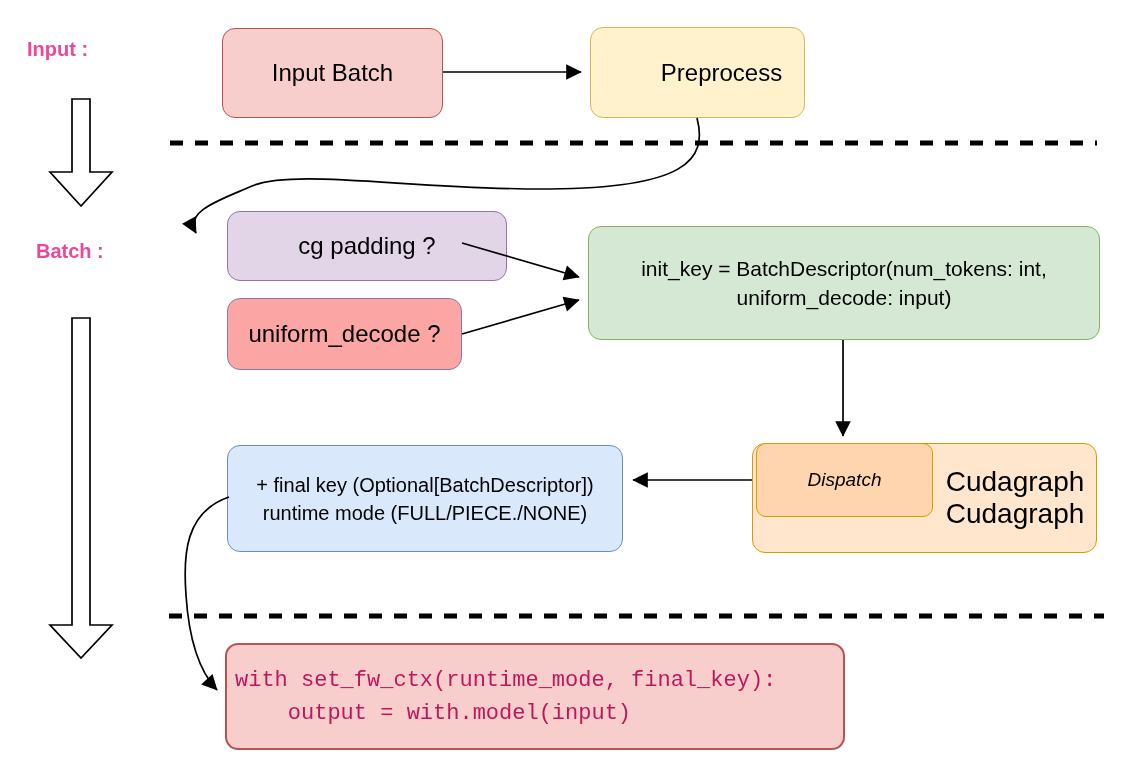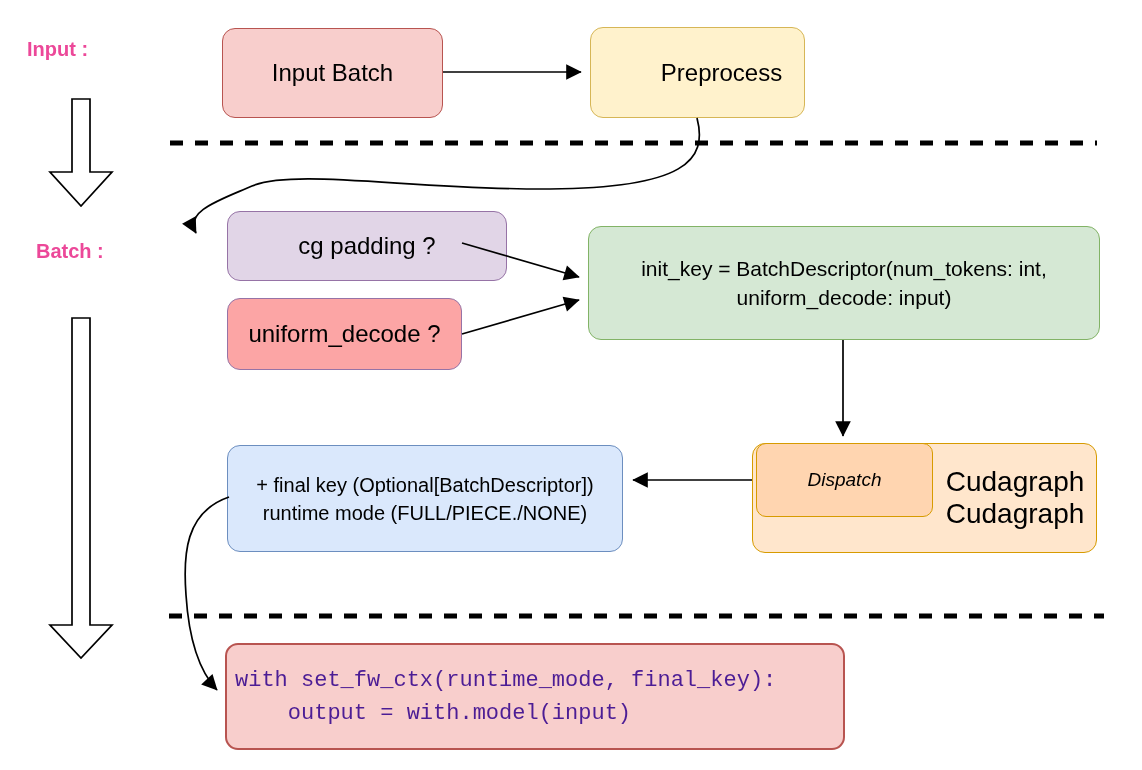--- a/index.html
+++ b/index.html
@@ -20,21 +20,21 @@
   .n-preprocess{left:590px;top:27px;width:215px;height:91px;background:#fff2cc;border:1.5px solid #d6b656;font-size:24px;padding-left:48px;}
   .n-cg-padding{left:227px;top:211px;width:280px;height:70px;background:#e1d5e7;border:1.5px solid #9673a6;font-size:24px;}
   .n-uniform-decode{left:227px;top:298px;width:235px;height:72px;background:#fca5a5;border:1.5px solid #9673a6;font-size:24px;}
   .n-init-key{left:588px;top:226px;width:512px;height:114px;background:#d5e8d4;border:1.5px solid #82b366;font-size:21px;line-height:29px;}
   .n-runtime{left:227px;top:445px;width:396px;height:107px;background:#dae8fc;border:1.5px solid #6c8ebf;font-size:20px;line-height:28px;}
   .n-dispatcher{left:752px;top:443px;width:345px;height:110px;background:#ffe6cc;border:1.5px solid #d79b00;}
   .n-dispatch{left:756px;top:443px;width:177px;height:74px;background:#ffd5b0;border:1.5px solid #d79b00;font-size:19px;border-radius:10px;font-style:italic;}
   .n-dispatcher-label{left:933px;top:443px;width:164px;height:110px;font-size:28px;line-height:32px;background:transparent;border:none;}
   .n-execute-code{
     left:225px;top:643px;width:620px;height:107px;background:#f8cecc;border:2px solid #b85450;
-    font-family:"Liberation Mono",monospace;font-size:22px;line-height:33px;color:#4c1d95;
+    font-family:"Liberation Mono",monospace;font-size:22px;line-height:33px;color:#be185d;
     justify-content:flex-start;text-align:left;padding-left:8px;
   }
   .n-execute-code .line{white-space:pre;}
   svg.overlay{position:absolute;left:0;top:0;pointer-events:none;}
   .conn{stroke:#000;stroke-width:1.7;fill:none;}
   .dash{stroke:#000;stroke-width:5;fill:none;stroke-dasharray:13 12;}
   .hollow{stroke:#000;stroke-width:1.7;fill:#fff;}
 </style>
 </head>
 <body>

